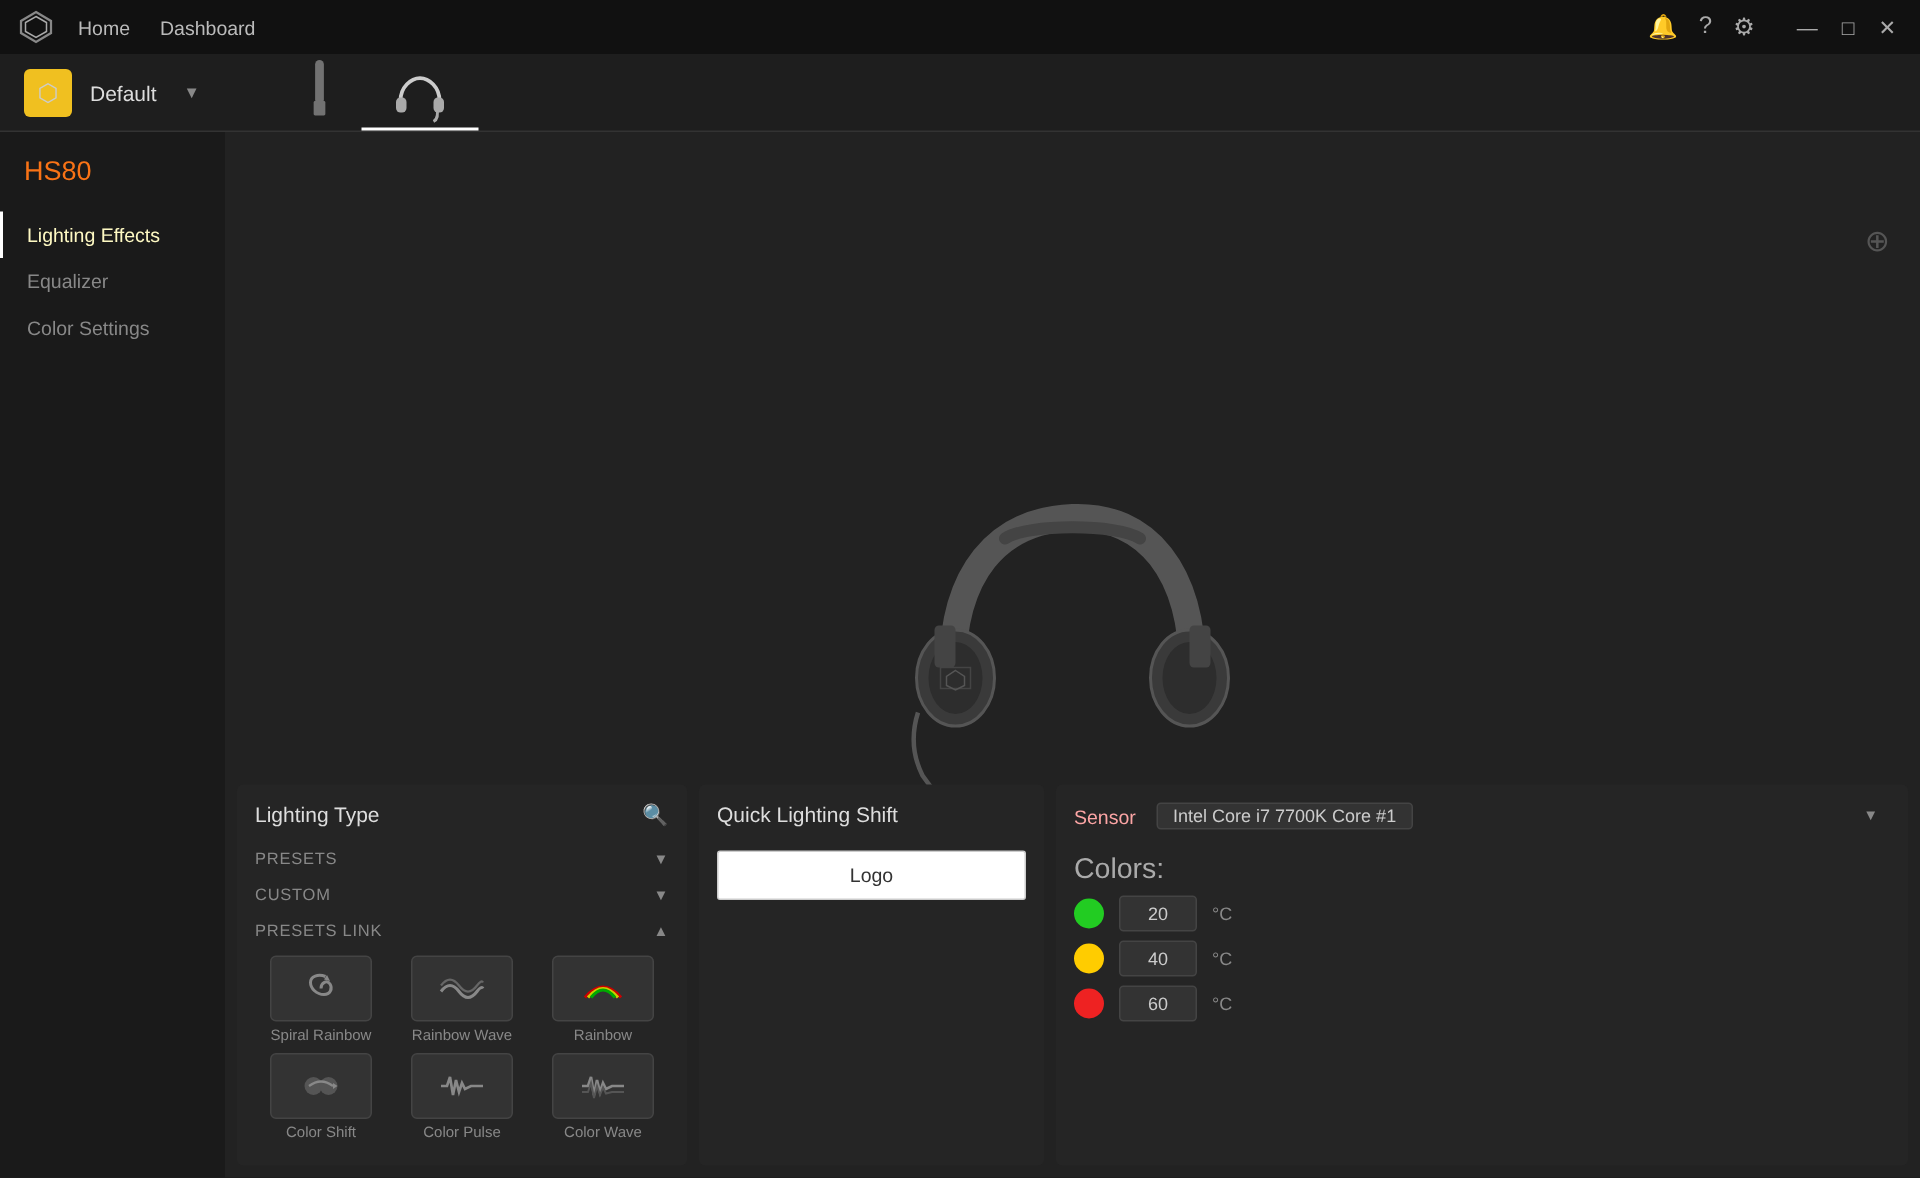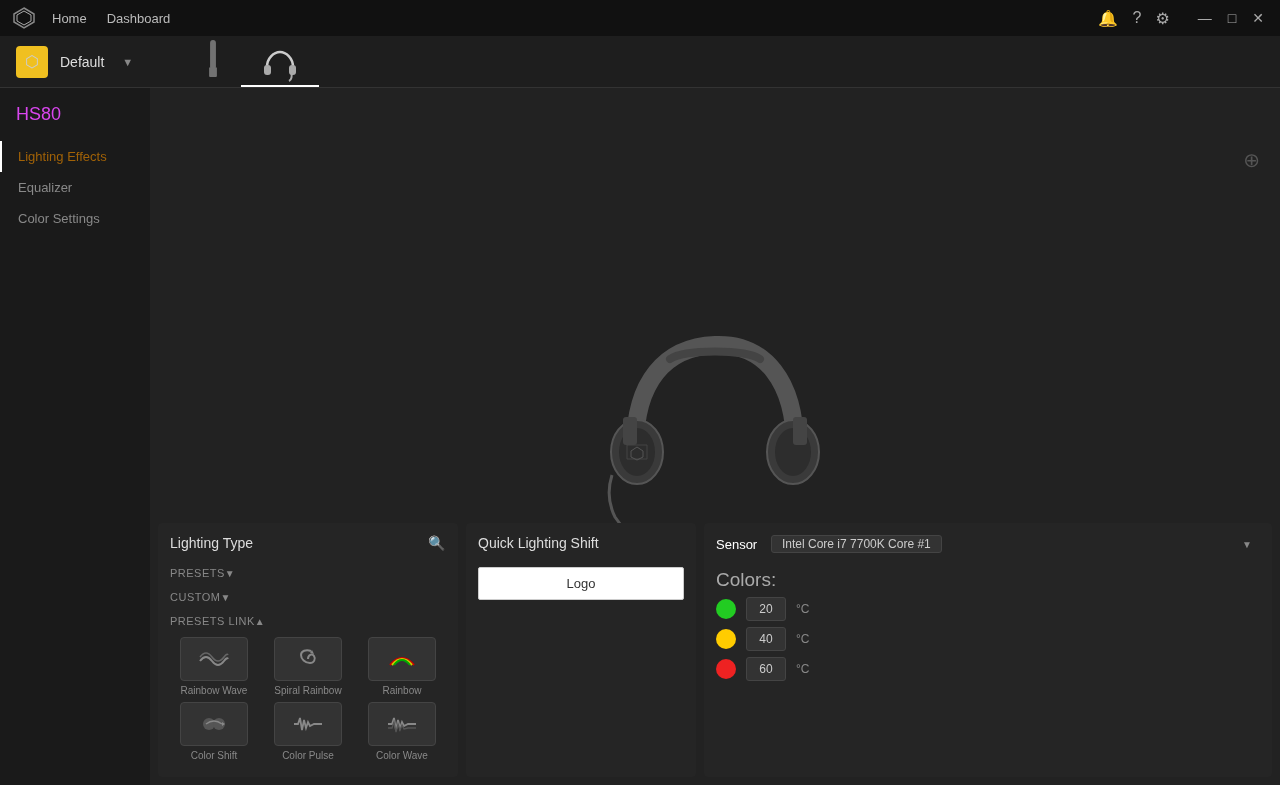--- a/index.html
+++ b/index.html
@@ -127,33 +127,33 @@
 
     
     .sidebar {
       width: 150px;
       background: #1a1a1a;
       padding: 16px 0;
       flex-shrink: 0;
     }
     .sidebar-title {
       font-size: 18px;
-      color: #d946ef;
+      color: #f97316;
       padding: 0 16px 16px;
       font-weight: 400;
     }
     .sidebar-item {
       padding: 8px 16px;
       cursor: pointer;
       color: #888;
       font-size: 13px;
       border-left: 2px solid transparent;
     }
     .sidebar-item.active {
-      color: #a16207;
+      color: #fef9c3;
       border-left: 2px solid #fff;
     }
 
     
     .center-view {
       flex: 1;
       display: flex;
       flex-direction: column;
       background: #222;
       position: relative;
@@ -227,20 +227,21 @@
     .search-icon {
       color: #888;
       cursor: pointer;
       font-size: 14px;
     }
 
     
     .section-label {
       display: flex;
       align-items: center;
+      justify-content: space-between;
       padding: 6px 0;
       cursor: pointer;
       font-size: 11px;
       color: #888;
       letter-spacing: 0.5px;
     }
     .section-label .chevron {
       font-size: 10px;
     }
 
@@ -291,21 +292,21 @@
     }
 
     
     .temp-row {
       display: flex;
       align-items: center;
       gap: 10px;
       margin-bottom: 8px;
     }
     .temp-label {
-      color: #ffffff;
+      color: #fca5a5;
       font-size: 13px;
       width: 45px;
     }
     .sensor-select {
       flex: 1;
       background: #333;
       border: 1px solid #444;
       color: #ccc;
       padding: 1px 10px;
       border-radius: 3px;
@@ -339,21 +340,21 @@
     }
     .color-dot {
       width: 20px;
       height: 20px;
       border-radius: 50%;
       cursor: pointer;
       border: none;
       flex-shrink: 0;
     }
     .temp-input {
-      width: 40px;
+      width: 52px;
       background: #333;
       border: 1px solid #444;
       color: #ccc;
       padding: 4px 8px;
       border-radius: 3px;
       font-size: 12px;
       text-align: center;
     }
     .temp-unit {
       color: #888;
@@ -487,35 +488,35 @@
           <div class="section-label">
             <span>PRESETS LINK</span>
             <span class="chevron">▲</span>
           </div>
 
           <div class="effect-grid">
 
             <div class="effect-item">
               <div class="effect-btn">
                 <svg width="32" height="24" viewBox="0 0 32 24">
+                  <path d="M16,12 C16,8 20,6 22,9 C24,12 22,16 18,16 C13,16 9,12 9,8 C9,4 14,2 19,4" fill="none" stroke="#888" stroke-width="2"></path>
+                  <polygon points="20,3 22,7 18,6" fill="#888"></polygon>
+                </svg>
+              </div>
+              <span class="effect-label">Spiral Rainbow</span>
+            </div>
+
+            <div class="effect-item">
+              <div class="effect-btn">
+                <svg width="32" height="24" viewBox="0 0 32 24">
                   <path d="M2,14 Q8,6 14,14 Q20,22 26,14 Q29,10 30,12" fill="none" stroke="#888" stroke-width="2"></path>
                   <path d="M2,10 Q8,2 14,10 Q20,18 26,10 Q29,6 30,8" fill="none" stroke="#666" stroke-width="1.5"></path>
                 </svg>
               </div>
               <span class="effect-label">Rainbow Wave</span>
-            </div>
-
-            <div class="effect-item">
-              <div class="effect-btn">
-                <svg width="32" height="24" viewBox="0 0 32 24">
-                  <path d="M16,12 C16,8 20,6 22,9 C24,12 22,16 18,16 C13,16 9,12 9,8 C9,4 14,2 19,4" fill="none" stroke="#888" stroke-width="2"></path>
-                  <polygon points="20,3 22,7 18,6" fill="#888"></polygon>
-                </svg>
-              </div>
-              <span class="effect-label">Spiral Rainbow</span>
             </div>
 
             <div class="effect-item">
               <div class="effect-btn">
                 <svg width="32" height="24" viewBox="0 0 32 24">
                   <path d="M4,18 Q16,4 28,18" fill="none" stroke="#c00" stroke-width="2"></path>
                   <path d="M6,18 Q16,6 26,18" fill="none" stroke="#cc0" stroke-width="2"></path>
                   <path d="M8,18 Q16,8 24,18" fill="none" stroke="#0a0" stroke-width="2"></path>
                 </svg>
               </div>

